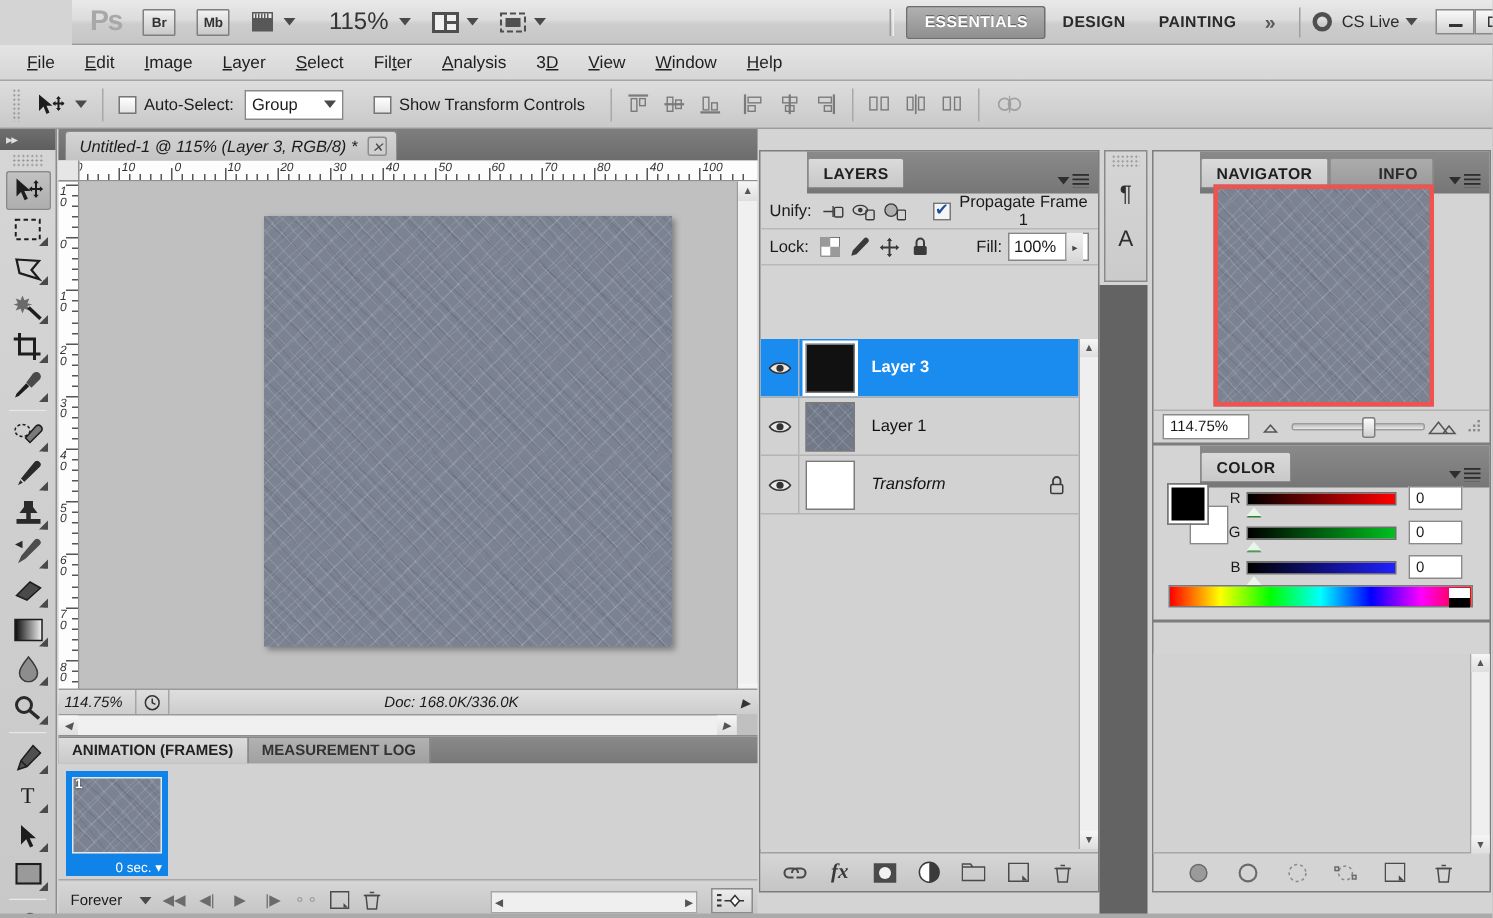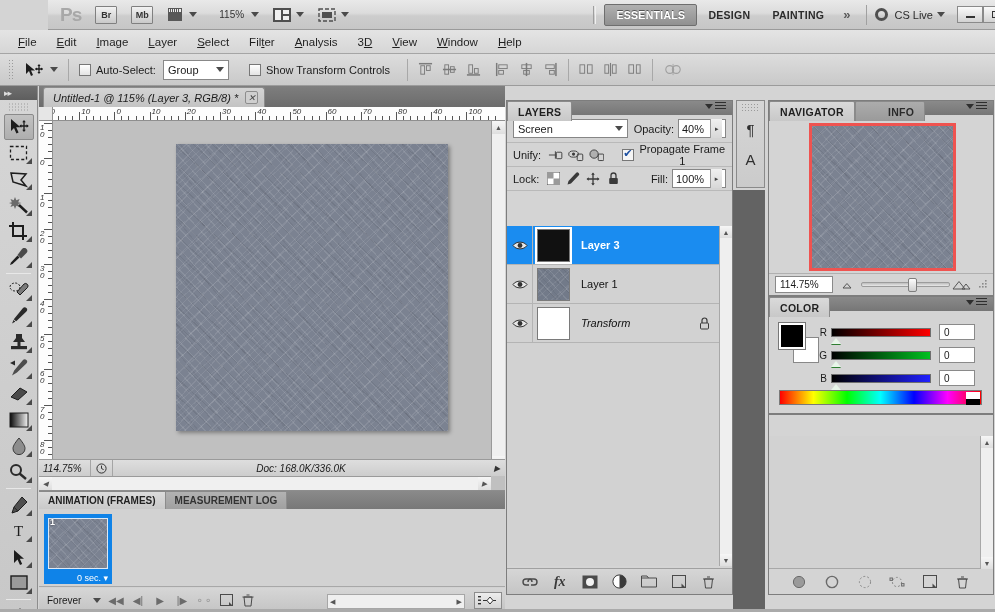--- a/index.html
+++ b/index.html
@@ -28,21 +28,21 @@
   }
   .sq-btn {
     width: 22px; height: 18px; border: 1px solid #808080;
     background: linear-gradient(to bottom,#f2f2f2,#c9c9c9);
     display: flex; align-items: center; justify-content: center;
     font-size: 9px; font-weight: bold; color: #333; border-radius: 1px;
   }
   .caret { width: 0; height: 0; border-left: 4px solid transparent;
     border-right: 4px solid transparent; border-top: 5px solid #4a4a4a;
     margin-left: 5px; }
-  .zoomtxt { margin-left: 22px; font-size: 10px; color: #333; }
+  .zoomtxt { margin-left: 22px; font-size: 16px; color: #333; }
 
   .ws-group { margin-left: auto; display: flex; align-items: center; height: 24px; }
   .vgrip { width: 3px; height: 18px; border-left:1px solid #9e9e9e; border-right:1px solid #efefef; margin-right:8px;}
   .ws-tab {
     padding: 4px 11px; font-size: 10.5px; font-weight: bold; color: #2b2b2b;
     letter-spacing: .3px;
   }
   .ws-tab.active {
     background: linear-gradient(to bottom,#b0b0b0,#909090);
     border: 1px solid #6e6e6e; border-radius: 2px; color: #fff;
@@ -194,22 +194,22 @@
     color:#6b6b6b; font-size:10px;}
   .anim-hscroll { position:absolute; right:40px; bottom:3px; width:138px; height:15px;
     background:#efefef; border:1px solid #a6a6a6; display:flex; align-items:center; justify-content:space-between; padding:0 2px;}
   .anim-menu { position:absolute; right:3px; bottom:3px; width:28px; height:17px;
     border:1px solid #8c8c8c; background:linear-gradient(to bottom,#ededed,#d4d4d4);
     display:flex; align-items:center; justify-content:center;}
 
   
   .layerspanel { position:absolute; left:506px; top:100px; width:227px; height:495px;
     background:#d4d4d4; border:1px solid #7d7d7d;}
-  .panel-tabbar { height:14px; background:linear-gradient(to bottom,#8a8a8a,#767676);
-    display:flex; align-items:flex-start; position:relative;}
+  .panel-tabbar { height:28px; background:linear-gradient(to bottom,#8a8a8a,#767676);
+    display:flex; align-items:center; position:relative;margin-left:31px;}
   .panel-tab { height:20px; padding:0 10px; display:flex; align-items:center;
     font-size:10.5px; font-weight:bold; color:#1f1f1f; letter-spacing:.3px;
     background:linear-gradient(to bottom,#dadada,#c8c8c8);
     border:1px solid #8a8a8a; border-bottom:none; border-radius:2px 2px 0 0;}
   .panel-tab.inactive { background:linear-gradient(to bottom,#acacac,#9a9a9a); color:#2a2a2a;padding-left:32px;}
   .panel-menu-ico { position:absolute; right:6px; bottom:4px; display:flex; align-items:center; gap:2px;}
   .pm-tri { width:0;height:0;border-left:4px solid transparent;border-right:4px solid transparent;border-top:5px solid #2e2e2e;}
   .pm-lines { width:11px; height:9px;
     background: linear-gradient(#2e2e2e 0 1px, transparent 1px 3px) repeat-y; background-size:11px 3px;}
   .lp-row { display:flex; align-items:center; height:25px; padding:0 6px; border-bottom:1px solid #b9b9b9;}
@@ -861,31 +861,20 @@
 
   <div class="layerspanel">
     <div class="panel-tabbar">
       <div class="panel-tab">LAYERS</div>
       <div class="panel-menu-ico">
         <span class="pm-tri"></span>
         <span class="pm-lines"></span>
       </div>
     </div>
 
-    <div class="lp-row" style="height:28px;">
-      <div class="blend-sel">
-        <span>Screen</span>
-        <span class="caret"></span>
-      </div>
-      <span style="font-size:11px; margin:0 4px 0 6px;">Opacity:</span>
-      <div class="small-field" style="width:48px;">
-        <span style="width:32px">40%</span>
-        <span class="spin">▸</span>
-      </div>
-    </div>
 
     <div class="lp-row" style="height:24px;text-align:center;">
       <span style="font-size:11px;">Unify:</span>
       <svg width="16" height="14" viewBox="0 0 16 14" style="margin-left:7px">
           <path d="M1 7 L8 7 M8 3 L8 11" stroke="#3a3a3a"></path>
           <rect x="9" y="4" width="6" height="7" rx="1" fill="none" stroke="#3a3a3a"></rect>
         </svg>
       <svg width="17" height="14" viewBox="0 0 17 14" style="margin-left:5px">
           <ellipse cx="6" cy="6" rx="5.2" ry="3.4" fill="none" stroke="#3a3a3a"></ellipse>
           <circle cx="6" cy="6" r="1.7" fill="#3a3a3a"></circle>

